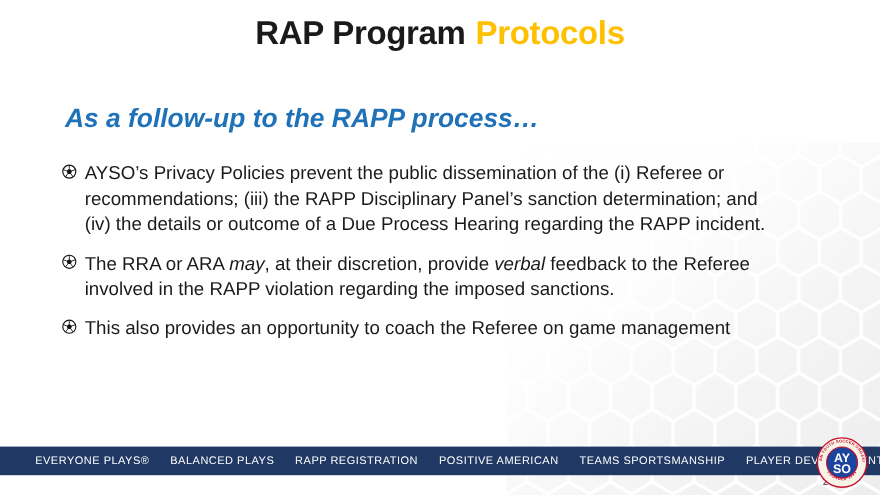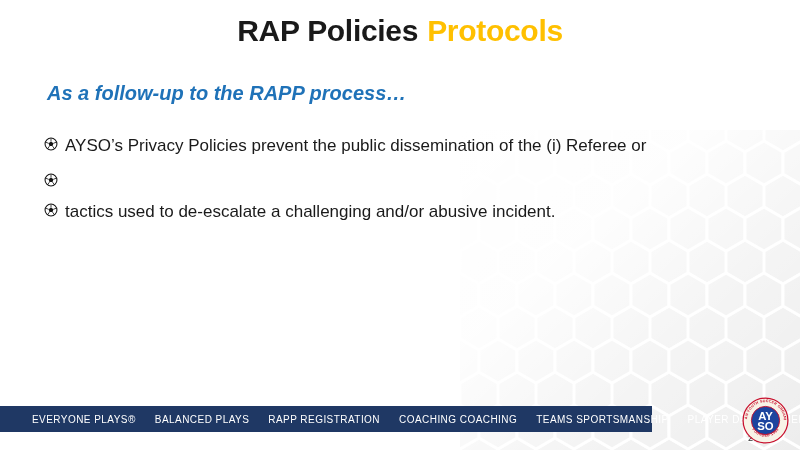--- a/index.html
+++ b/index.html
@@ -11,37 +11,37 @@
   .hex-layer{position:absolute;right:0;bottom:0;width:340px;height:320px;z-index:0;}
   
   .title{
     position:absolute;top:14px;left:0;width:100%;margin:0;text-align:center;
     font-size:30px;font-weight:bold;color:var(--title-text,#1a1a1a);
     letter-spacing:-0.3px;z-index:2;
   }
   .title .accent{color:var(--title-accent,#FFC000);margin-left:9px;margin-top:45px;}
   
   .subtitle{
-    position:absolute;left:47px;top:82px;margin:0;
-    font-size:20px;font-weight:bold;font-style:italic;
+    position:absolute;left:47px;top:82px;margin:12px;
+    font-size:24px;font-weight:bold;font-style:italic;
     color:var(--subtitle-blue,#1F72B8);z-index:2;
   }
   
   .bullets{
-    position:absolute;left:44px;top:134px;width:740px;margin:0;padding:0;
+    position:absolute;left:44px;top:134px;width:740px;margin:12px;padding:0;
     list-style:none;z-index:2;color:var(--body-text,#1a1a1a);
   }
   .bullets li{display:flex;align-items:flex-start;gap:7px;margin:0 0 13px 0;}
   .bullet-icon{flex:0 0 auto;margin-top:3px;line-height:0;}
   .bullet-text{font-size:17px;line-height:23px;}
   .bullet-text .bline{white-space:nowrap;}
   .bullet-text em{font-style:italic;}
   
   .footer-bar{
-    position:absolute;left:0;top:406px;width:652px;height:26px;
+    position:absolute;left:0;top:406px;width:800px;height:26px;
     background:var(--footer-navy,#1F3864);box-sizing:border-box;
     display:flex;align-items:center;gap:19px;padding-left:32px;
     color:#ffffff;font-size:10px;letter-spacing:0.45px;z-index:3;
   }
   .footer-item{white-space:nowrap;}
   
   .page-number{
     position:absolute;right:42px;top:433px;font-size:9px;
     color:#333333;z-index:3;
   }
@@ -67,77 +67,83 @@
         <stop offset="0" stop-color="#FFFFFF" stop-opacity="1"></stop>
         <stop offset="0.35" stop-color="#FFFFFF" stop-opacity="0.92"></stop>
         <stop offset="0.65" stop-color="#FFFFFF" stop-opacity="0.45"></stop>
         <stop offset="1" stop-color="#FFFFFF" stop-opacity="0.05"></stop>
       </linearGradient>
     </defs>
     <rect width="340" height="320" fill="url(#hexp)"></rect>
     <rect width="340" height="320" fill="url(#hexfade)"></rect>
   </svg>
 
-  <h1 class="title"><span>RAP Policies</span><span class="accent">Protocols</span></h1>
+  <h1 class="title"><span>RAP Program</span><span class="accent">Protocols</span></h1>
 
   <h2 class="subtitle">As a follow-up to the RAPP process…</h2>
 
   <ul class="bullets">
       <li>
         <span class="bullet-icon"><svg viewBox="0 0 24 24" width="14" height="14">
             <circle cx="12" cy="12" r="10.2" fill="#fff" stroke="#141414" stroke-width="1.8"></circle>
             <polygon points="12,7.6 16.2,10.7 14.6,15.6 9.4,15.6 7.8,10.7" fill="#141414"></polygon>
             <g stroke="#141414" stroke-width="1.4">
               <line x1="12" y1="7.6" x2="12" y2="2.4"></line>
               <line x1="16.2" y1="10.7" x2="21.1" y2="9"></line>
               <line x1="7.8" y1="10.7" x2="2.9" y2="9"></line>
               <line x1="14.6" y1="15.6" x2="17.6" y2="19.9"></line>
               <line x1="9.4" y1="15.6" x2="6.4" y2="19.9"></line>
             </g>
           </svg></span>
         <span class="bullet-text">
           <div class="bline"><span>AYSO’s Privacy Policies prevent the public dissemination of the (i) Referee or</span></div>
+          <div class="bline"><span>recommendations; (iii) the RAPP Disciplinary Panel’s sanction determination; and</span></div>
+          <div class="bline"><span>(iv) the details or outcome of a Due Process Hearing regarding the RAPP incident.</span></div>
         </span>
       </li>
       <li>
         <span class="bullet-icon"><svg viewBox="0 0 24 24" width="14" height="14">
             <circle cx="12" cy="12" r="10.2" fill="#fff" stroke="#141414" stroke-width="1.8"></circle>
             <polygon points="12,7.6 16.2,10.7 14.6,15.6 9.4,15.6 7.8,10.7" fill="#141414"></polygon>
             <g stroke="#141414" stroke-width="1.4">
               <line x1="12" y1="7.6" x2="12" y2="2.4"></line>
               <line x1="16.2" y1="10.7" x2="21.1" y2="9"></line>
               <line x1="7.8" y1="10.7" x2="2.9" y2="9"></line>
               <line x1="14.6" y1="15.6" x2="17.6" y2="19.9"></line>
               <line x1="9.4" y1="15.6" x2="6.4" y2="19.9"></line>
             </g>
           </svg></span>
+        <span class="bullet-text">
+          <div class="bline"><span>The RRA or ARA </span><em>may</em><span>, at their discretion, provide </span><em>verbal</em><span> feedback to the Referee</span></div>
+          <div class="bline"><span>involved in the RAPP violation regarding the imposed sanctions.</span></div>
+        </span>
       </li>
       <li>
         <span class="bullet-icon"><svg viewBox="0 0 24 24" width="14" height="14">
             <circle cx="12" cy="12" r="10.2" fill="#fff" stroke="#141414" stroke-width="1.8"></circle>
             <polygon points="12,7.6 16.2,10.7 14.6,15.6 9.4,15.6 7.8,10.7" fill="#141414"></polygon>
             <g stroke="#141414" stroke-width="1.4">
               <line x1="12" y1="7.6" x2="12" y2="2.4"></line>
               <line x1="16.2" y1="10.7" x2="21.1" y2="9"></line>
               <line x1="7.8" y1="10.7" x2="2.9" y2="9"></line>
               <line x1="14.6" y1="15.6" x2="17.6" y2="19.9"></line>
               <line x1="9.4" y1="15.6" x2="6.4" y2="19.9"></line>
             </g>
           </svg></span>
         <span class="bullet-text">
-          <div class="bline"><span>tactics used to de-escalate a challenging and/or abusive incident.</span></div>
+          <div class="bline"><span>This also provides an opportunity to coach the Referee on game management</span></div>
         </span>
       </li>
     </ul>
 
   <div class="footer-bar">
       <span class="footer-item">EVERYONE PLAYS®</span>
       <span class="footer-item">BALANCED PLAYS</span>
       <span class="footer-item">RAPP REGISTRATION</span>
-      <span class="footer-item">COACHING COACHING</span>
+      <span class="footer-item">POSITIVE AMERICAN</span>
       <span class="footer-item">TEAMS SPORTSMANSHIP</span>
       <span class="footer-item">PLAYER DEVELOPMENT</span>
     </div>
 
   <div class="page-number">27</div>
 
   <div class="logo">
     <svg width="47" height="47" viewBox="0 0 60 60" aria-hidden="true">
       <circle cx="30" cy="30" r="28.6" fill="#F8F3E7" stroke="#C8102E" stroke-width="1.6"></circle>
       <circle cx="30" cy="30" r="18" fill="#1C449E" stroke="#C8102E" stroke-width="1.2"></circle>

